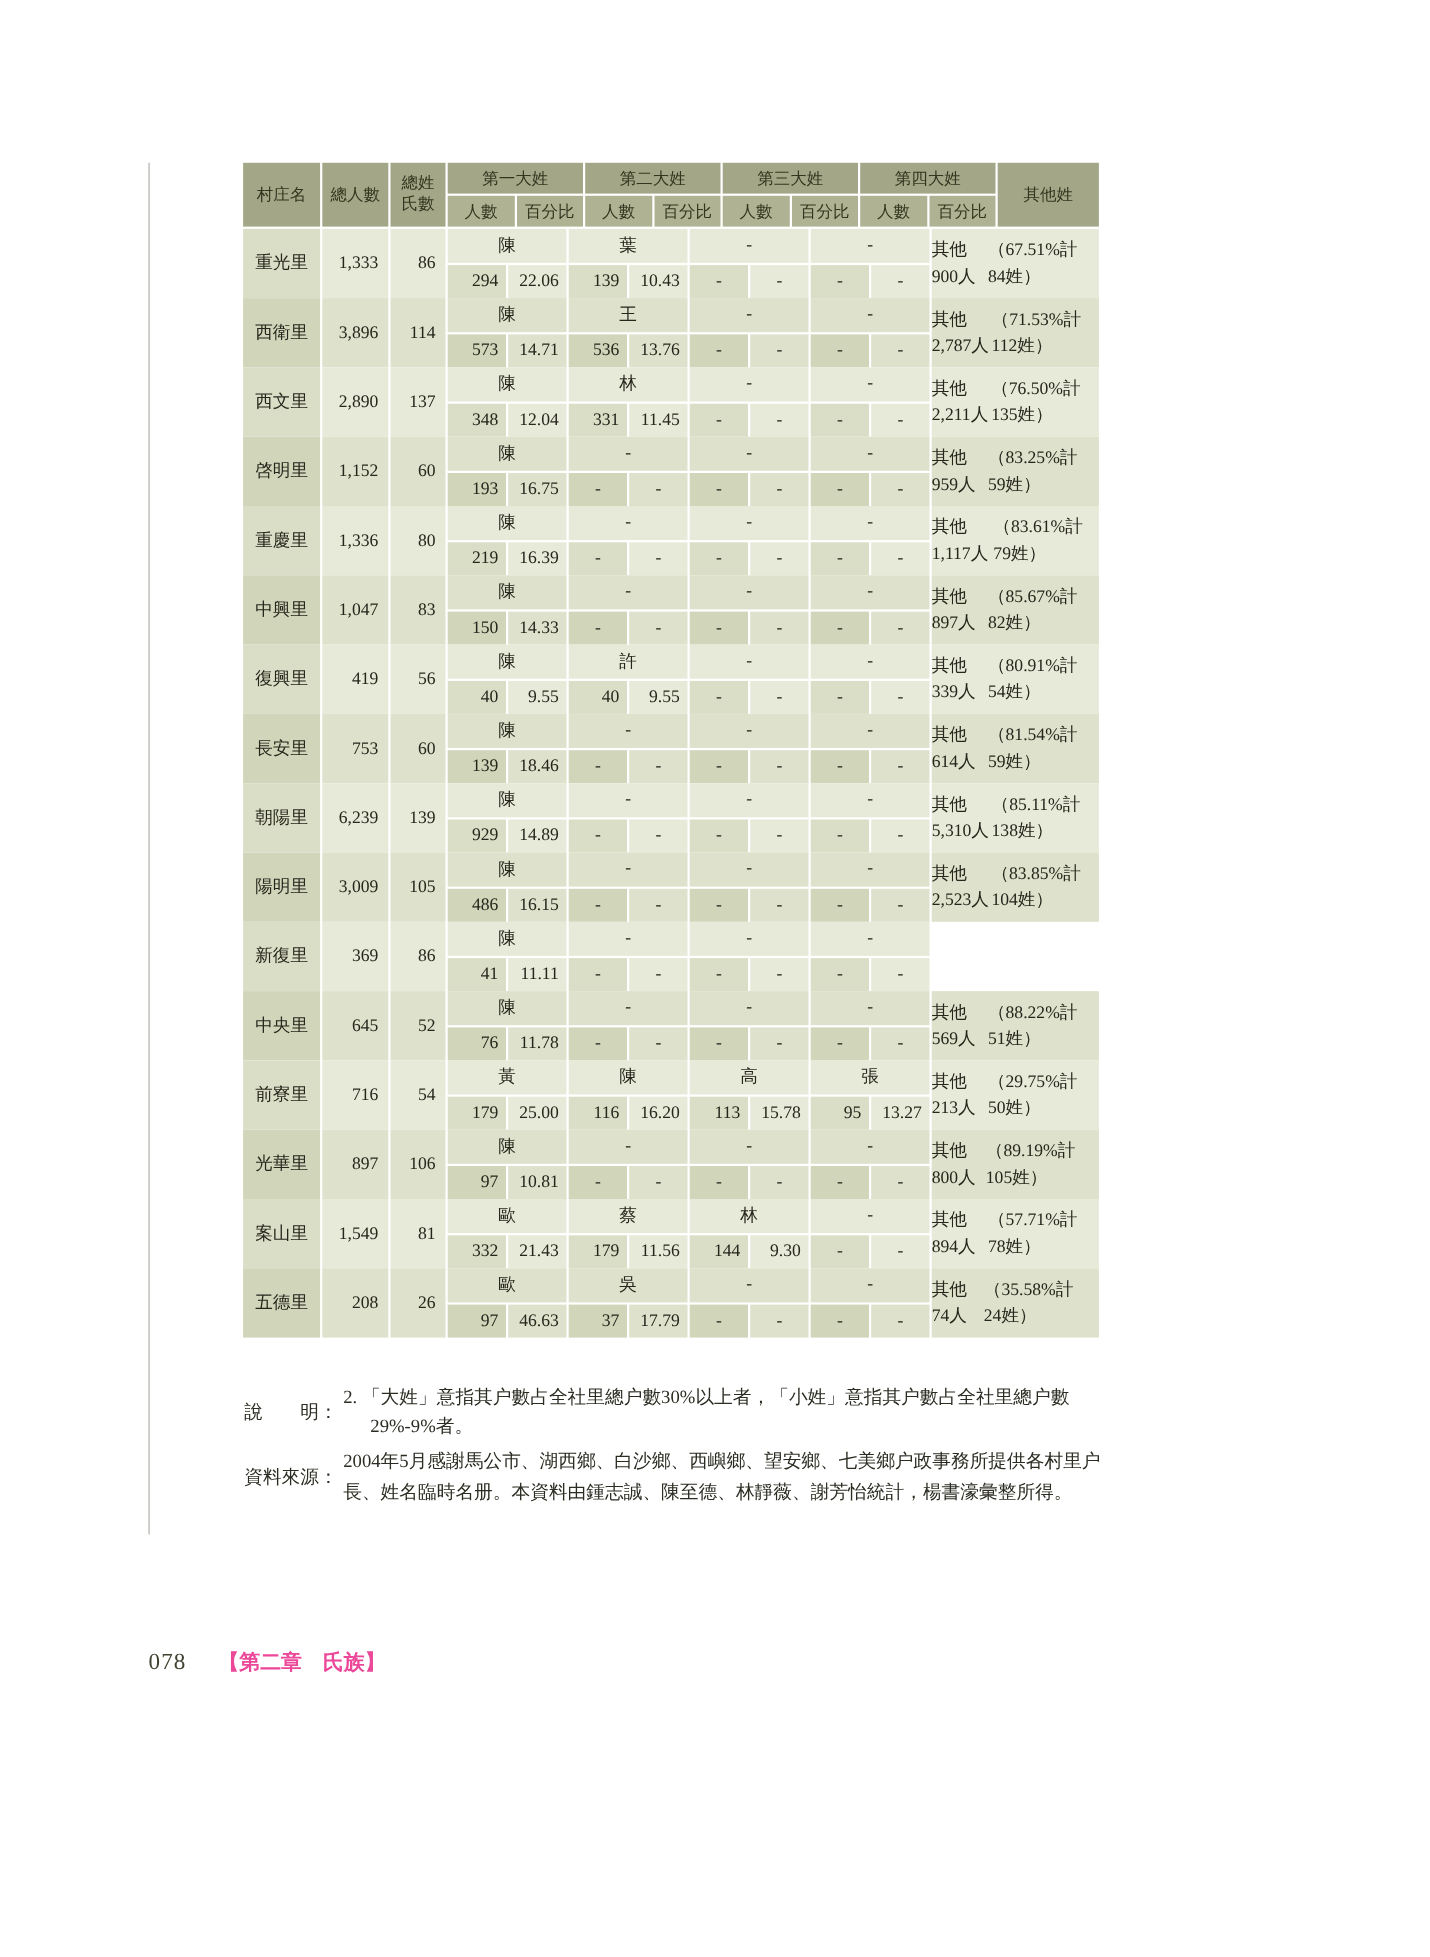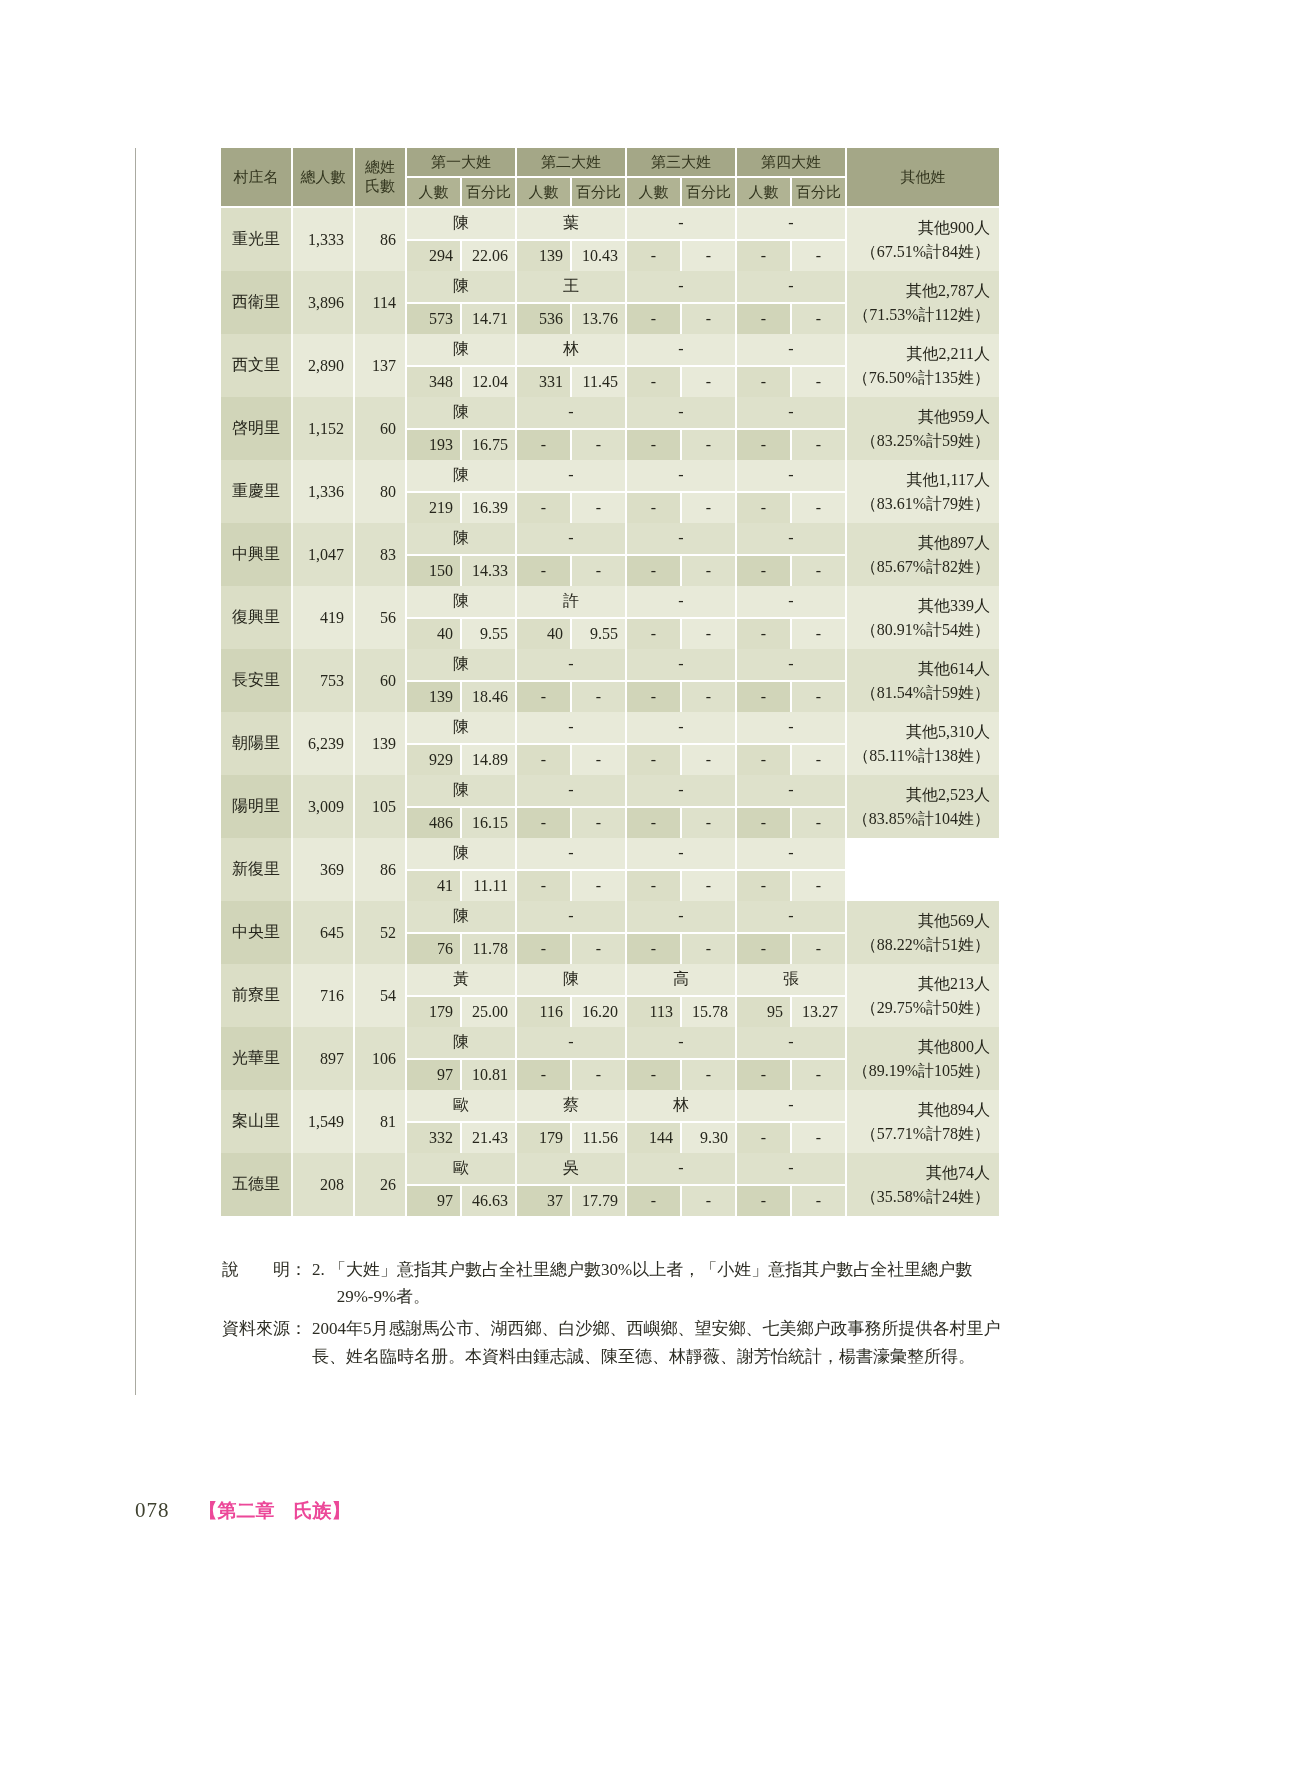--- a/index.html
+++ b/index.html
@@ -24,21 +24,21 @@
     background:#ffffff;
   }
   .cell { display:flex; align-items:center; justify-content:center; }
 
   .thead { display:flex; gap:2px; height:58px; }
   .hd { background:#a4a787; color:#33361f; font-size:15px; }
   .hd-sub { background:#b0b393; }
   .w-village { width:70px; }
   .w-pop { width:60px; }
   .w-snc { width:50px; }
-  .w-rank { width:108px;justify-content:flex-end; }
+  .w-rank { width:123px;justify-content:flex-end; }
   .w-others { flex:1; }
   .rank-head { display:flex; flex-direction:column; gap:2px; }
   .rank-head .rank-title { flex:1; }
   .rank-head .subrow { display:flex; gap:2px; flex:1; }
   .subrow .half { flex:1; }
   .snc-label { display:inline-block; width:2.2em; text-align:center; line-height:1.25; }
 
   .vrow { display:flex; gap:2px; height:63px; }
   .vrow .cell { font-size:16px; }
   .alt0 { --bg:#e8ead9; --bg2:#dbdec6; }
@@ -48,31 +48,31 @@
   .c-pop { width:60px; background:var(--bg); justify-content:flex-end; padding-right:9px; }
   .c-snc { width:50px; background:var(--bg); justify-content:flex-end; padding-right:9px; }
   .rank-group { width:108px; display:flex; flex-direction:column; gap:2px; }
   .rank-name { flex:1; background:var(--bg); display:flex; align-items:center; justify-content:center; }
   .rank-nums { flex:1; display:flex; gap:2px; }
   .rank-nums .cell { flex:1; justify-content:flex-end; padding-right:7px; }
   .rank-count { background:var(--bg2); }
   .rank-pct { background:var(--bg); }
   .c-others {
     flex:1; background:var(--bg);
-    display:flex; flex-direction:column; align-items:flex-end; justify-content:center;
+    display:flex; flex-direction:row; align-items:center; justify-content:center;
     padding-right:9px; font-size:15px; line-height:1.5;
   }
   .dash { justify-content:center !important; padding-right:0 !important; }
 
   
   .notes {
     position:absolute; left:222px; top:1256px; width:792px;
     font-size:17px; color:#2c2c23; line-height:1.6;
   }
-  .note-row { display:flex; align-items:flex-start; }
+  .note-row { display:flex; align-items:center; }
   .note-row.source { margin-top:5px; }
   .note-label { width:90px; flex-shrink:0; }
   .note-body { flex:1; }
   .note-item.hang { padding-left:1.45em; text-indent:-1.45em; }
 
   
   .footer {
     position:absolute; left:135px; top:1498px;
     display:flex; align-items:baseline; gap:29px;
     color:#3f4230;

